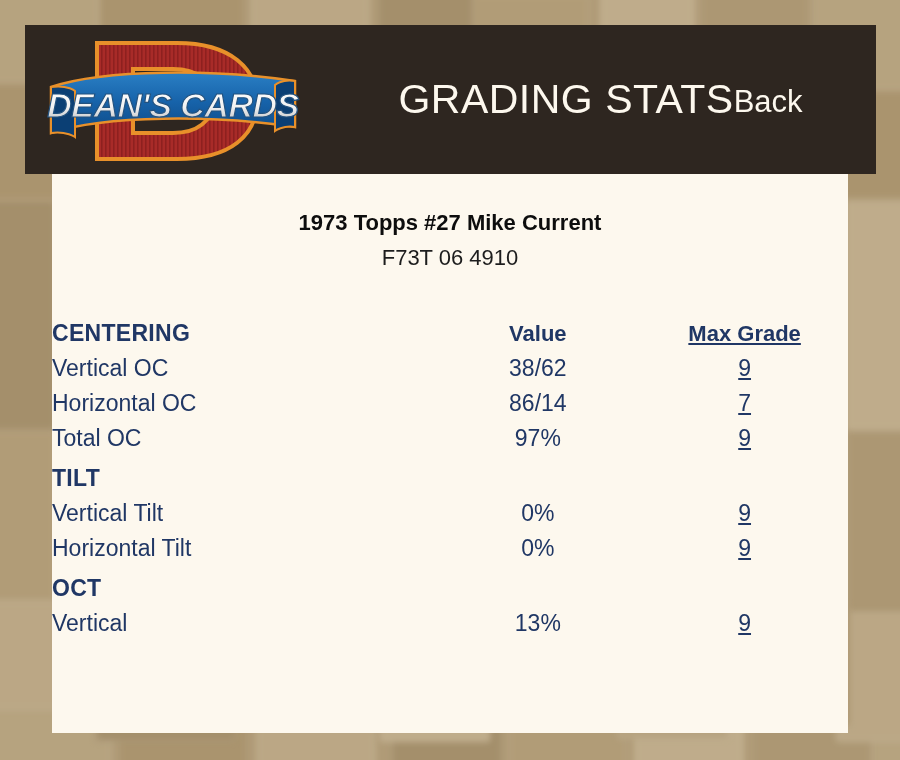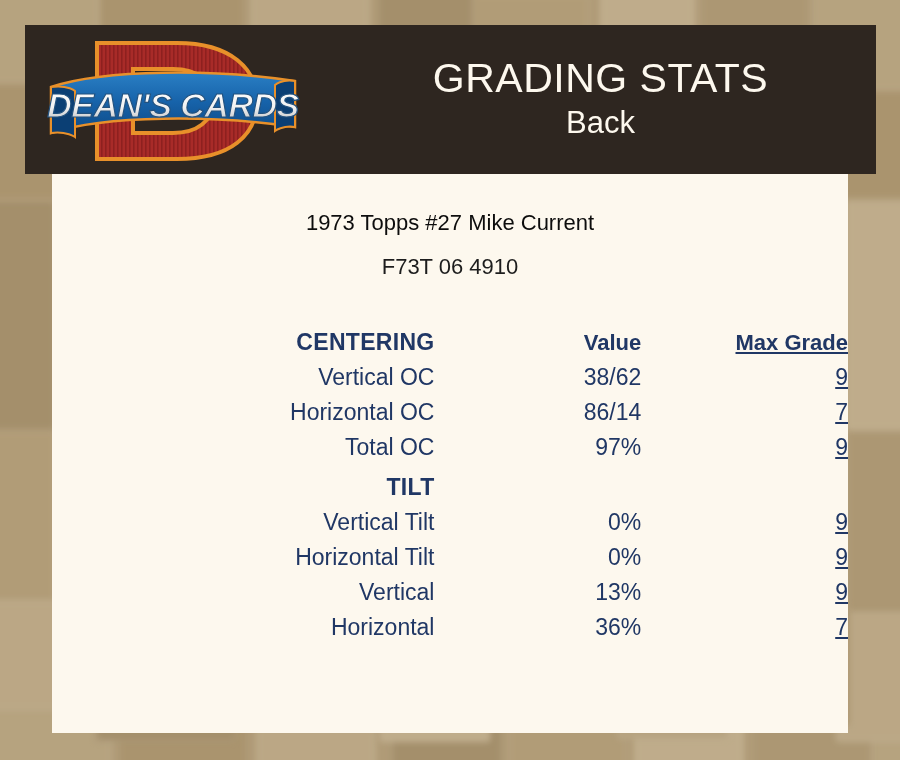--- a/index.html
+++ b/index.html
@@ -44,21 +44,21 @@
 
   #logo {
     position:absolute;
     left:20px; top:4px;
     width:260px; height:140px;
   }
 
   #header-text {
     position:absolute;
     left:300px; right:0; top:0; bottom:0;
-    display:flex; flex-direction:column;
+    display:flex; flex-direction:row;
     align-items:center; justify-content:center;
     color:#fdf8ee;
   }
   #title-main {
     font-size:41px;
     letter-spacing:.5px;
     line-height:1.05;
     white-space:nowrap;
   }
   #title-sub {
@@ -71,39 +71,39 @@
   #panel {
     position:absolute;
     left:52px; top:174px;
     width:796px; height:559px;
     background:#fdf8ee;
   }
 
   #card-title {
     text-align:center;
     font-size:22px;
-    font-weight:normal;
+    font-weight:bold;
     color:#0d0d0d;
     margin-top:36px;
   }
   #card-id {
     text-align:center;
     font-size:22px;
     color:#1d1d1d;
-    margin-top:18px;
+    margin-top:9px;
   }
 
   
   #stats {
     margin-top:36px;
     width:100%;
     border-collapse:collapse;
     color:#203765;
   }
-  #stats td { padding:0;text-align:right; }
+  #stats td { padding:0; }
 
   .col-label  { width:370px; }
   .col-value  { width:200px; text-align:center; }
   .col-grade  { width:200px; text-align:center;text-decoration:underline; }
 
   tr.section-row td { height:40px; vertical-align:bottom; }
   tr.data-row td    { height:35px; vertical-align:bottom; }
 
   .section-name {
     padding-left:100px;
@@ -249,27 +249,27 @@
           <tr class="data-row">
             <td class="row-name">Vertical Tilt</td>
             <td class="col-value row-value">0%</td>
             <td class="col-grade row-grade">9</td>
           </tr>
           <tr class="data-row">
             <td class="row-name">Horizontal Tilt</td>
             <td class="col-value row-value">0%</td>
             <td class="col-grade row-grade">9</td>
           </tr>
+          <tr class="section-row">
+            <td class="section-name">OCT</td>
+            <td class="col-value head-cell"></td>
+            <td class="col-grade head-cell"></td>
+          </tr>
           <tr class="data-row">
             <td class="row-name">Vertical</td>
             <td class="col-value row-value">13%</td>
             <td class="col-grade row-grade">9</td>
           </tr>
-          <tr class="data-row">
-            <td class="row-name">Horizontal</td>
-            <td class="col-value row-value">36%</td>
-            <td class="col-grade row-grade">7</td>
-          </tr>
         </tbody>
     </table>
 
   </div>
 </div>
 
 </body></html>

